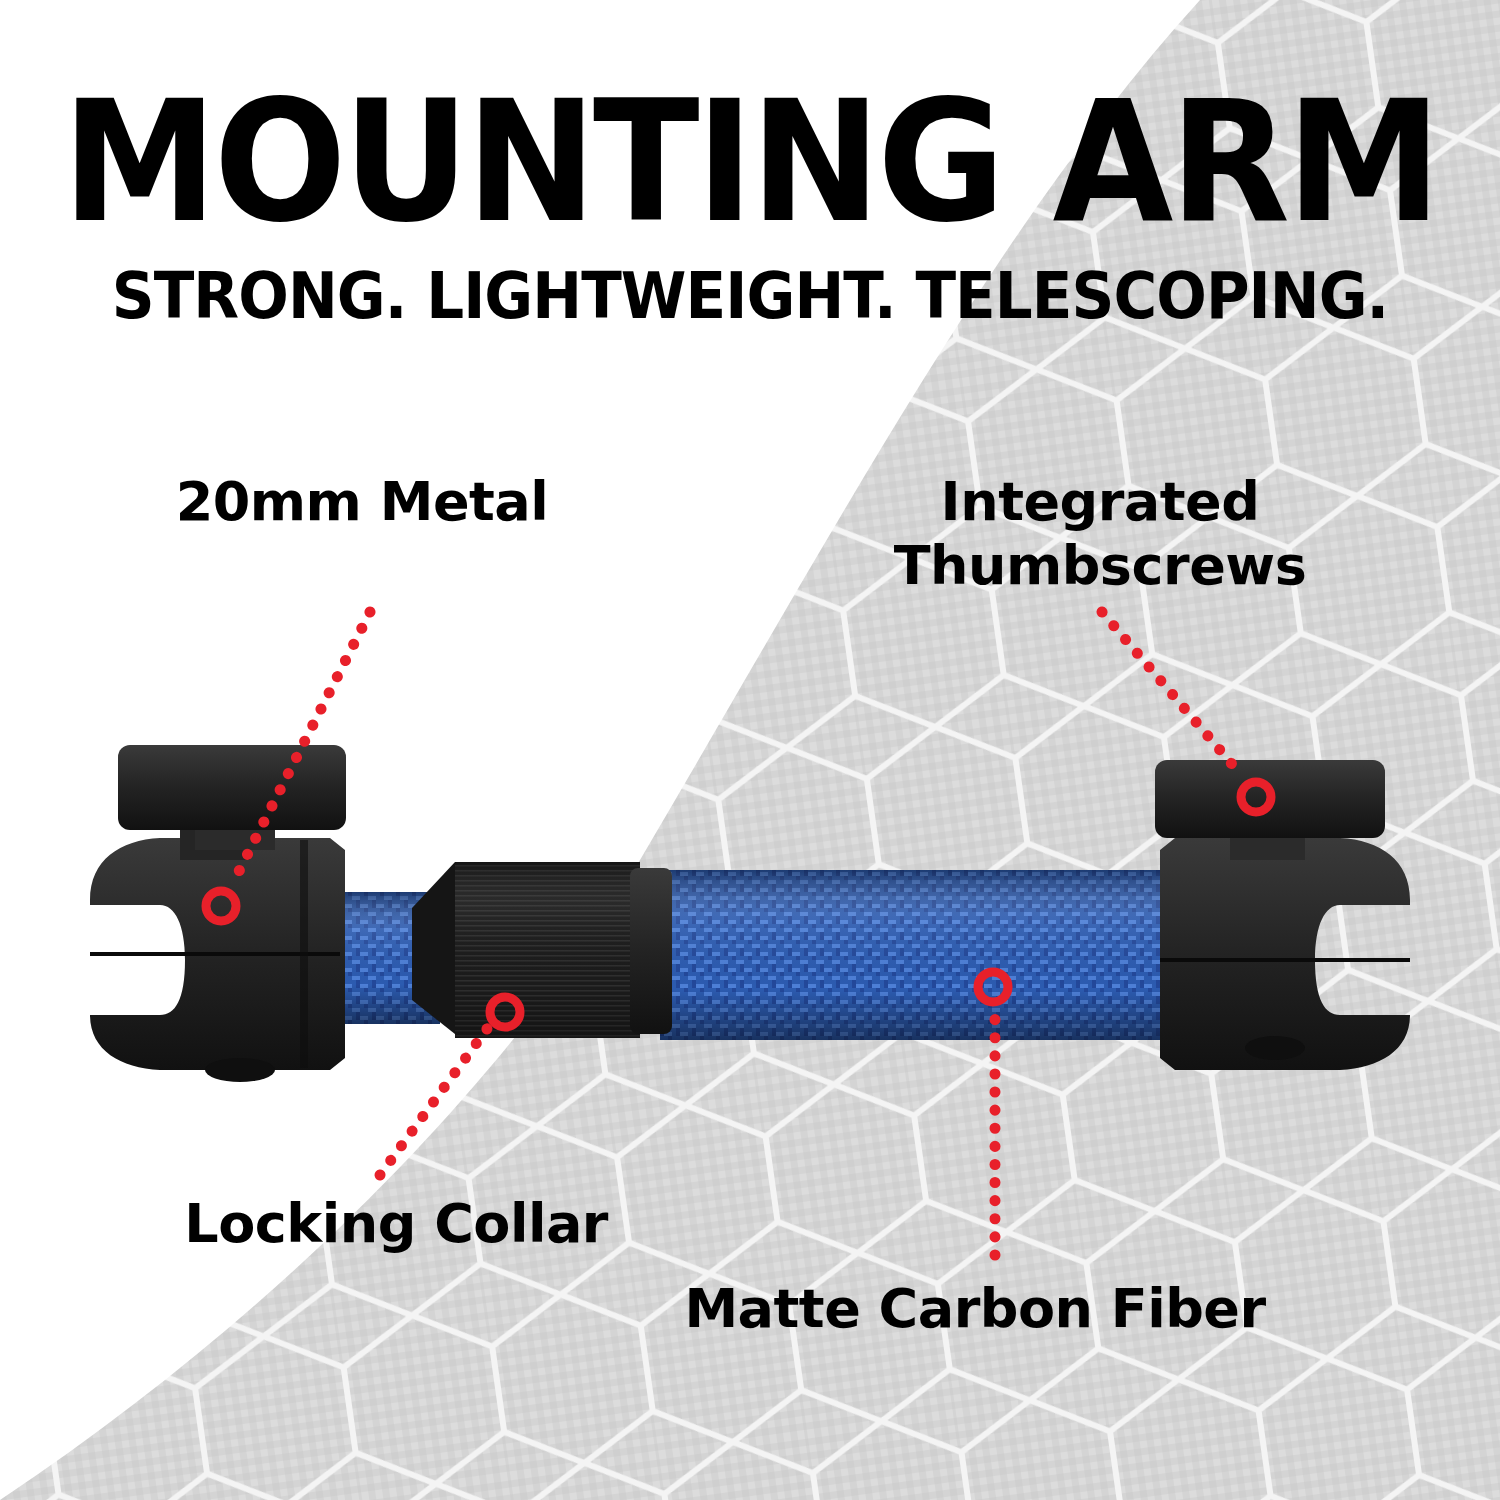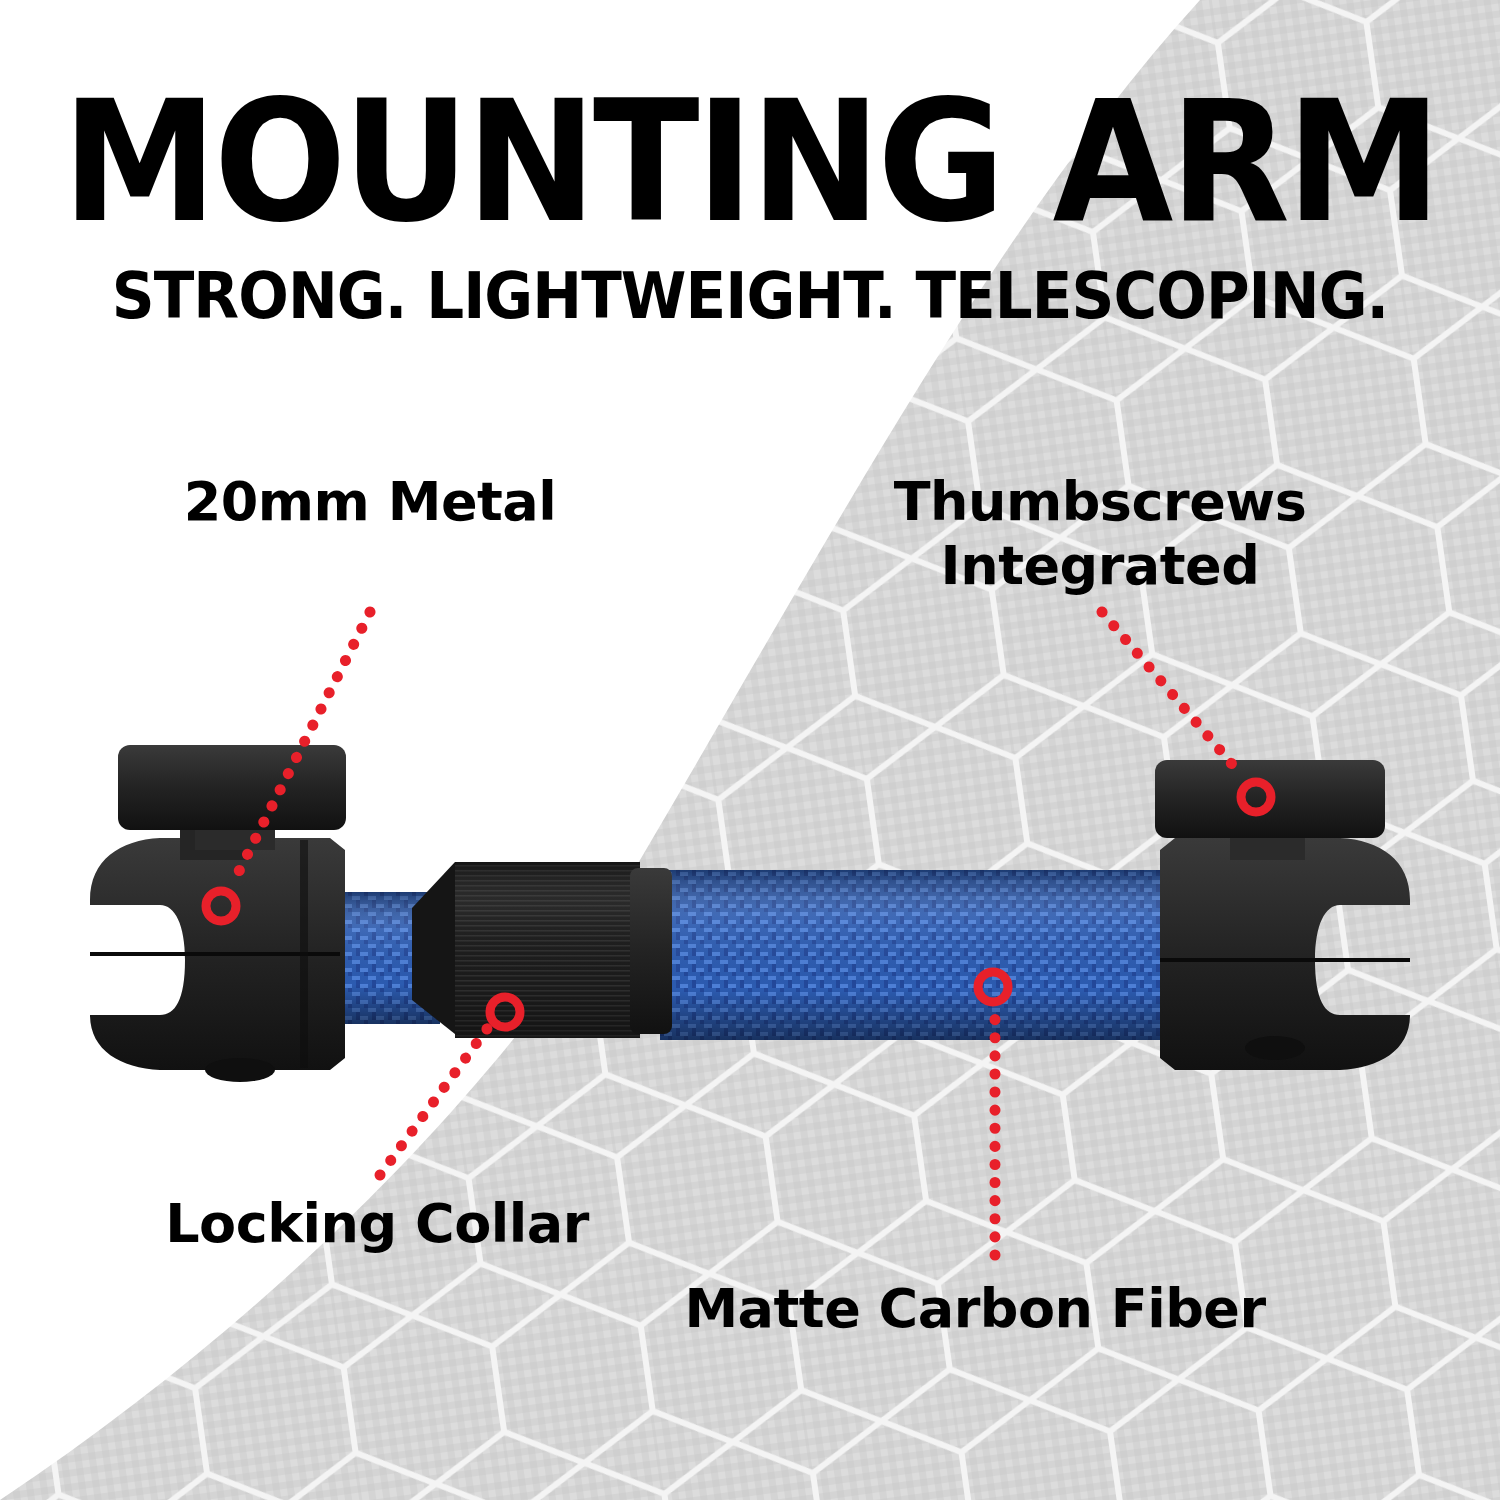--- a/index.html
+++ b/index.html
@@ -107,25 +107,25 @@
     <line x1="995" y1="1255" x2="995" y2="1010"></line>
   </g>
   <g fill="none" stroke="#e8202a" stroke-width="9">
     <circle cx="221" cy="906" r="15"></circle>
     <circle cx="1256" cy="797" r="15"></circle>
     <circle cx="505" cy="1012" r="15"></circle>
     <circle cx="993" cy="987" r="15"></circle>
   </g>
 </svg>
 
-<div class="label" style="left:160px; top:470px; width:420px;">
+<div class="label" style="left:152px; top:470px; width:420px;">
   <span>20mm Metal</span>
 </div>
 <div class="label" style="left:880px; top:470px; width:440px;">
+  <span>Integrated</span>
   <span>Thumbscrews</span>
-  <span>Integrated</span>
 </div>
-<div class="label" style="left:152px; top:1192px; width:450px;">
+<div class="label" style="left:158px; top:1192px; width:450px;text-align:right;">
   <span>Locking Collar</span>
 </div>
 <div class="label" style="left:660px; top:1277px; width:630px;">
   <span>Matte Carbon Fiber</span>
 </div>
 
 </body></html>

